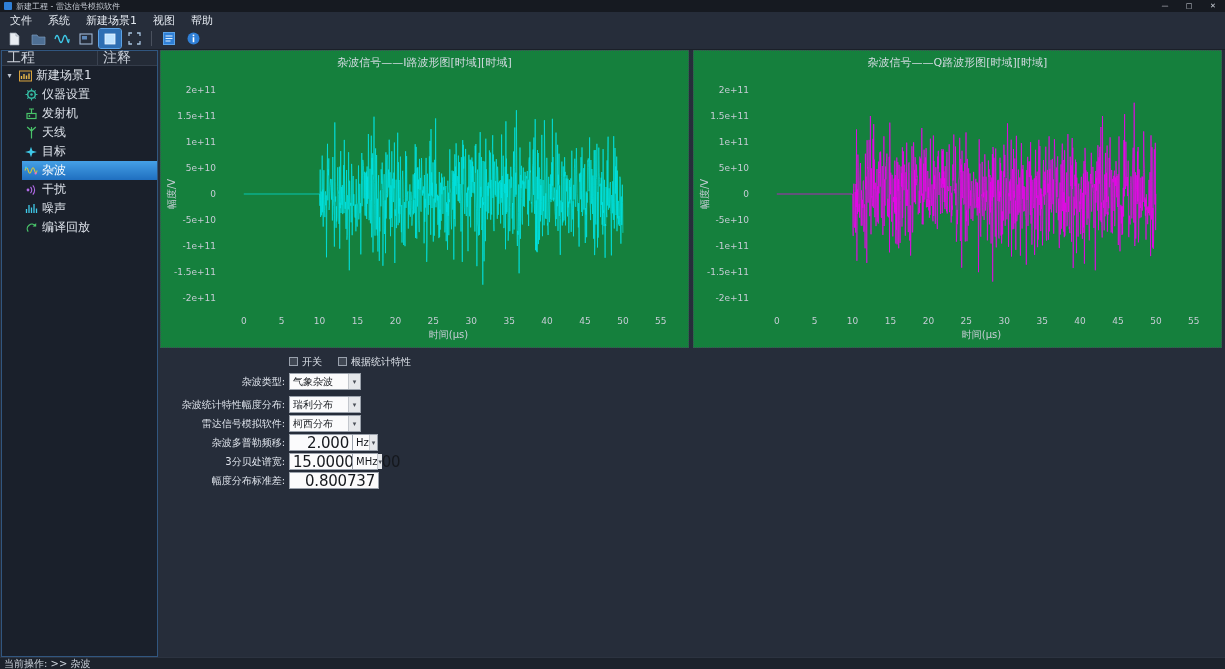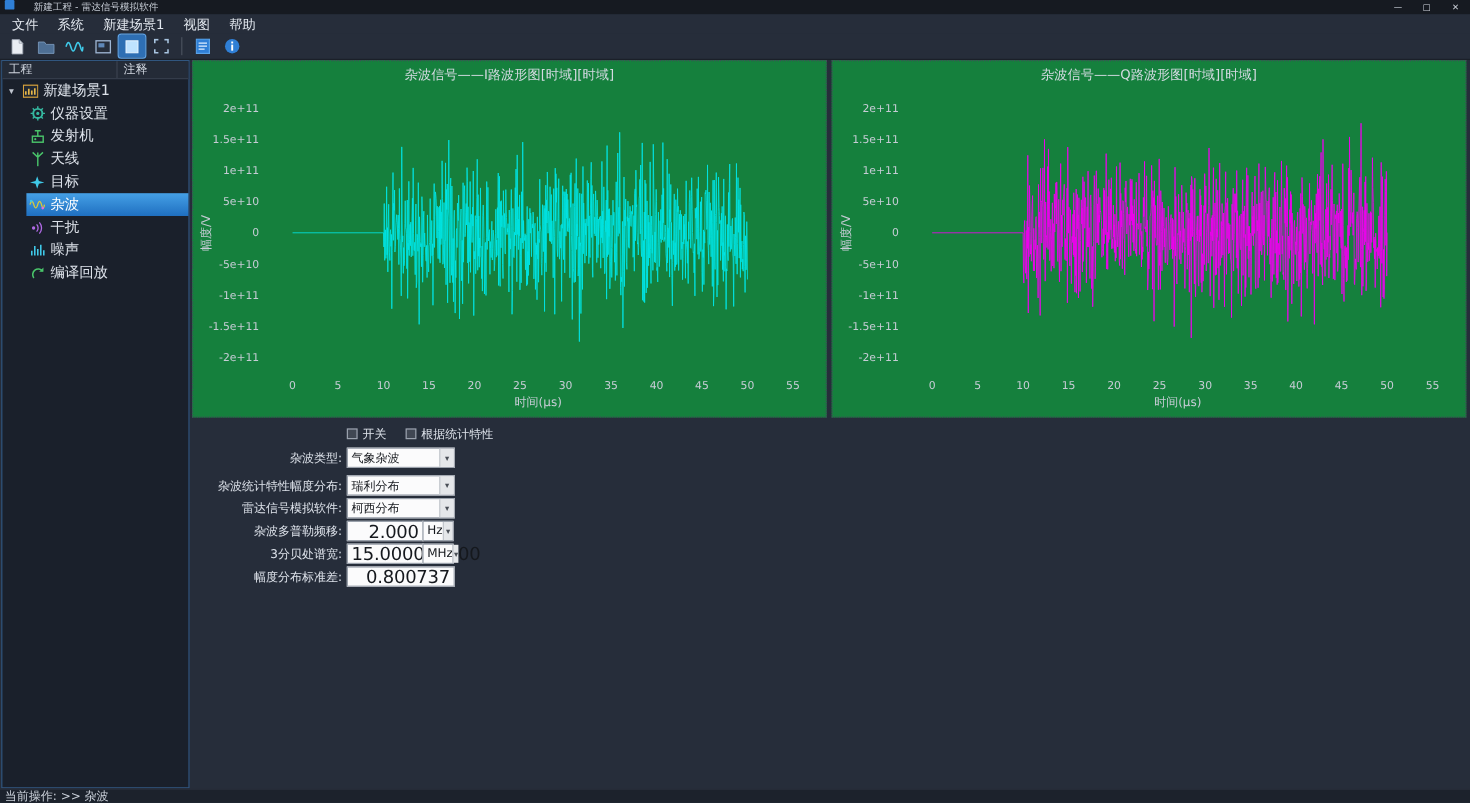--- a/index.html
+++ b/index.html
@@ -1,41 +1,41 @@
 <!DOCTYPE html>
 <html><head>
 <meta charset="utf-8">
 <style>
   *{margin:0;padding:0;box-sizing:border-box}
   html,body{width:1225px;height:669px;overflow:hidden;background:#262d3a;
     font-family:"DejaVu Sans","Liberation Sans",sans-serif;color:#dde2ea;position:relative}
   
   .titlebar{position:absolute;top:0;left:0;right:0;height:12px;background:#161a21;
-    display:flex;gap:16px;padding-left:4px;font-size:8px;color:#c6ccd5}
+    display:flex;align-items:center;gap:4px;padding-left:4px;font-size:8px;color:#c6ccd5}
   .app-icon{width:8px;height:8px;background:#2f7fd6;border-radius:1px;flex:0 0 auto}
   .win-controls{margin-left:auto;display:flex;height:100%}
   .win-btn{width:24px;height:100%;display:flex;align-items:center;justify-content:center;
     font-size:7px;color:#cfd4dc;cursor:default}
   
   .menubar{position:absolute;top:12px;left:0;right:0;height:16px;background:#262d3a;
     display:flex;align-items:center;font-size:11px;padding-left:2px}
   .menu-item{padding:0 8px;color:#e3e8ef}
   
   .toolbar{position:absolute;top:28px;left:0;right:0;height:22px;background:#262d3a;
     border-bottom:1px solid #1b2029;display:flex;align-items:center;padding-left:3px;gap:2px}
   .tool-btn{width:22px;height:19px;display:flex;align-items:center;justify-content:center;
     background:transparent;border:none;border-radius:2px}
   .tool-btn.active{background:#2e6fb4;outline:1px solid #5da2e6}
   .tool-ic{display:flex;align-items:center;justify-content:center}
   .tool-sep{width:1px;height:15px;background:#4a515e;margin:0 4px}
   
   .sidebar{position:absolute;top:50px;left:1px;width:157px;bottom:12px;background:#1a202b;
     border:1px solid #31567f;display:flex;flex-direction:column}
   .sidebar-header{display:flex;height:15px;background:#242b37;border-bottom:1px solid #343c4a;
-    font-size:10px;color:#cdd3dc;align-items:center;flex:0 0 auto}
+    font-size:14px;color:#cdd3dc;align-items:center;flex:0 0 auto}
   .sidebar-header .col1{width:96px;padding-left:5px;border-right:1px solid #3a4250;height:100%;display:flex;align-items:center}
   .sidebar-header .col2{padding-left:5px}
   .tree{font-size:12px;flex:1}
   .tree-row{display:flex;align-items:center;height:19px;gap:4px}
   .tree-row.root{padding-left:3px}
   .tree-row.child{margin-left:20px;padding-left:2px}
   .tree-row.selected{background:linear-gradient(#45a0e6,#1f6fc0);color:#fff}
   .expander{font-size:8px;color:#c0c6d0;width:9px;text-align:center}
   .ticon{display:flex;align-items:center;justify-content:center;width:14px}
   .tlabel{white-space:nowrap}
@@ -48,21 +48,21 @@
   svg .axlabel{font-size:10px;fill:#c6ccd5}
   
   .form-area{position:absolute;top:354px;left:160px;right:0;bottom:12px}
   .check-row{display:flex;gap:16px;margin-left:129px;height:15px;align-items:center;margin-bottom:4px;font-size:10px}
   .check-item{display:flex;align-items:center;gap:4px}
   .checkbox{width:9px;height:9px;background:#404753;border:1px solid #99a1ad;flex:0 0 auto}
   .form-row{display:flex;align-items:center;margin-bottom:2px}
   .form-row:first-child{margin-bottom:6px}
   .form-label{width:129px;text-align:right;padding-right:4px;font-size:10px;color:#dde2ea;white-space:nowrap}
   .field{height:17px;background:#fbfbfc;border:1px solid #9aa1ab;display:flex;align-items:center;color:#15181d}
-  .field.select{width:90px}
+  .field.select{width:72px}
   .field.num{width:64px}
   .field.num.wide{width:90px}
   .field.unit{width:26px;margin-left:-1px}
   .fval{padding-left:3px;font-size:10px;white-space:nowrap}
   .fval.right{margin-left:auto;padding-right:3px;font-size:15px;letter-spacing:-0.2px}
   .sel-arrow{margin-left:auto;width:12px;align-self:stretch;display:flex;align-items:center;
     justify-content:center;font-size:7px;color:#4a4f57;background:#e5e7ea;border-left:1px solid #c3c7cd}
   
   .status{position:absolute;left:0;right:0;bottom:0;height:12px;background:#1c222c;
     border-top:1px solid #2c3340;display:flex;align-items:center;padding-left:4px;font-size:10px;color:#ccd2db}

